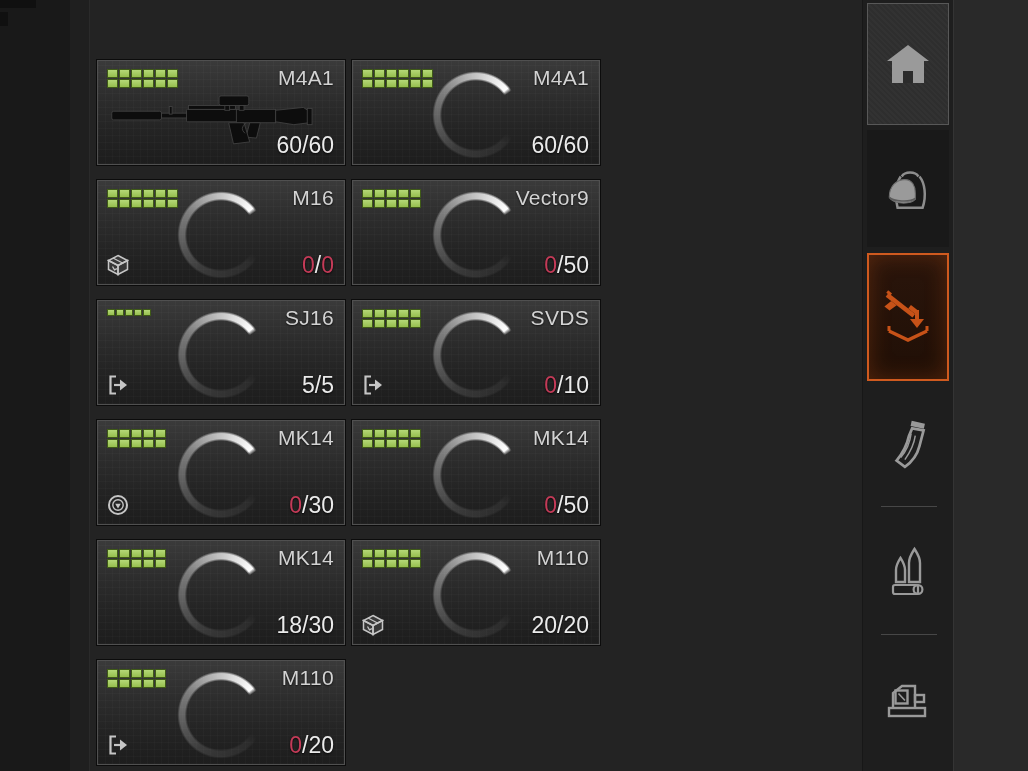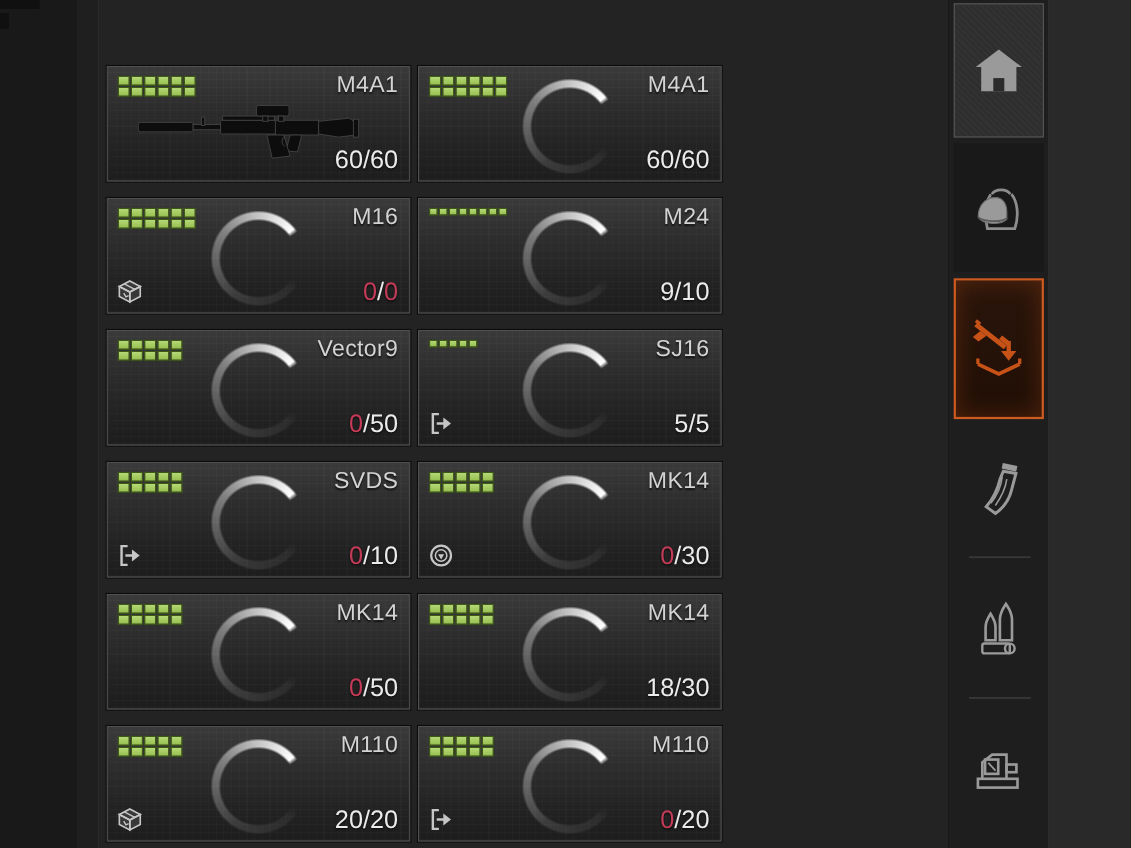--- a/index.html
+++ b/index.html
@@ -8,21 +8,21 @@
   .stage{position:absolute;inset:0;background:#232323;}
   .left-strip{position:absolute;left:0;top:0;width:90px;height:771px;
       background:linear-gradient(90deg,#191919 0 70px,#1f1f1f 70px 89px,#2a2a2a 89px 90px);}
   .corner-blocks{position:absolute;left:0;top:0;width:40px;height:30px;}
   .corner-blocks .cb{position:absolute;background:#101010;}
   .cb1{left:0;top:0;width:36px;height:8px;}
   .cb2{left:0;top:12px;width:8px;height:14px;}
 
   
   .grid{position:absolute;left:97px;top:60px;width:762px;display:flex;flex-wrap:wrap;}
-  .card{position:relative;width:276px;height:105px;margin:0 7px 15px 0;box-sizing:border-box;
+  .card{position:relative;width:248px;height:105px;margin:0 7px 15px 0;box-sizing:border-box;
       background:
         repeating-linear-gradient(0deg,rgba(255,255,255,.018) 0 1px,transparent 1px 7px),
         repeating-linear-gradient(90deg,rgba(255,255,255,.018) 0 1px,transparent 1px 7px),
         linear-gradient(180deg,#3a3a3a 0%,#2c2c2c 38%,#232323 70%,#1d1d1d 100%);
       border:1px solid #505050;box-shadow:0 0 0 1px #0c0c0c;}
   .wname{position:absolute;top:5px;right:10px;font-size:21px;color:#d3d3d3;
       text-shadow:0 1px 2px rgba(0,0,0,.7);letter-spacing:.3px;}
   .count{position:absolute;bottom:5px;right:10px;font-size:23px;color:#ebebeb;
       text-shadow:0 1px 2px rgba(0,0,0,.8);margin-top:10px;}
   .count .red{color:#c43b58;}
@@ -196,47 +196,20 @@
         <path d="M7 5 L16.5 10" stroke="#c6c6c6" stroke-width="1.2" fill="none"></path>
         <path d="M6.5 13.5 l2 3.4 l2.4 -1.2" stroke="#c6c6c6" stroke-width="1.3" fill="none"></path>
       </svg>
 
     </div>
     <div class="count">
       <span class="red">0</span><span>/</span><span class="red">0</span>
     </div>
   </div>
       <div class="card">
-    <div class="pips small">
-          <div class="pip-row">
-            <span class="pip"></span>
-            <span class="pip"></span>
-            <span class="pip"></span>
-            <span class="pip"></span>
-            <span class="pip"></span>
-            <span class="pip"></span>
-            <span class="pip"></span>
-            <span class="pip"></span>
-          </div>
-        </div>
-    <div class="wname">M24</div>
-    <div class="preview">
-      <div class="spinner"></div>
-
-    </div>
-    <div class="corner">
-      
-      
-      
-    </div>
-    <div class="count">
-      <span>9</span><span>/</span><span>10</span>
-    </div>
-  </div>
-      <div class="card">
     <div class="pips">
           <div class="pip-row">
             <span class="pip"></span>
             <span class="pip"></span>
             <span class="pip"></span>
             <span class="pip"></span>
             <span class="pip"></span>
           </div>
           <div class="pip-row">
             <span class="pip"></span>

